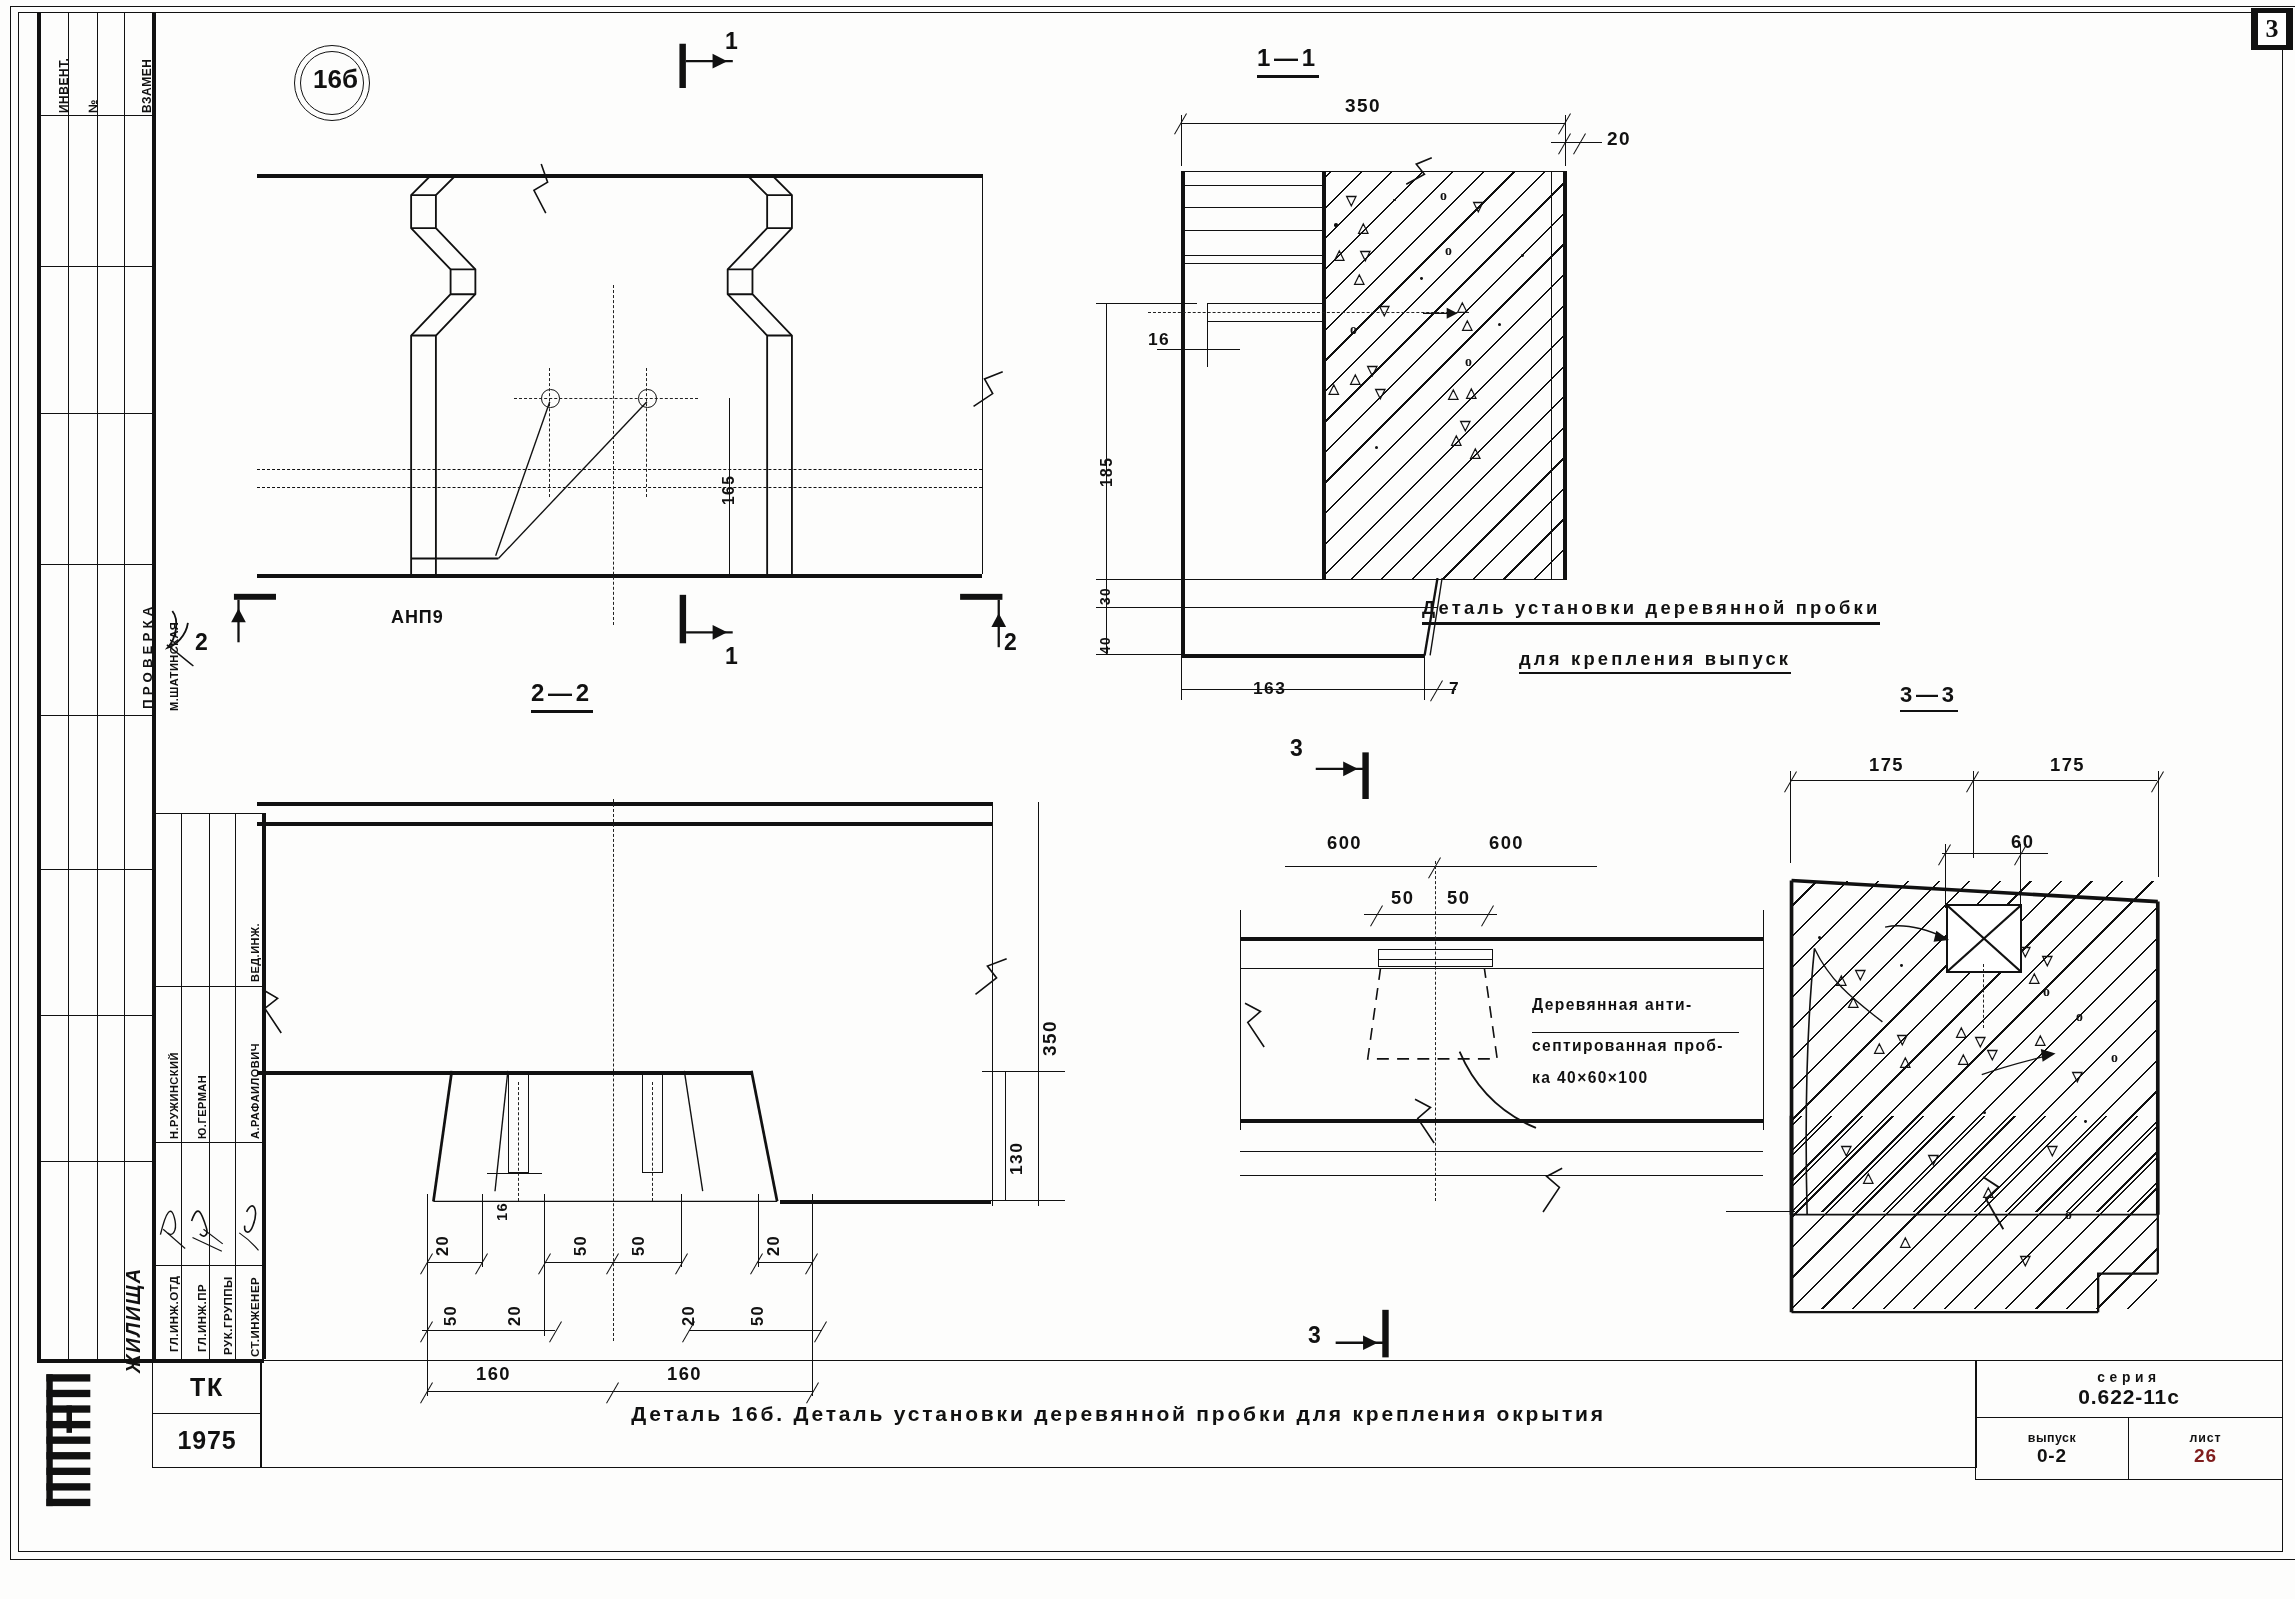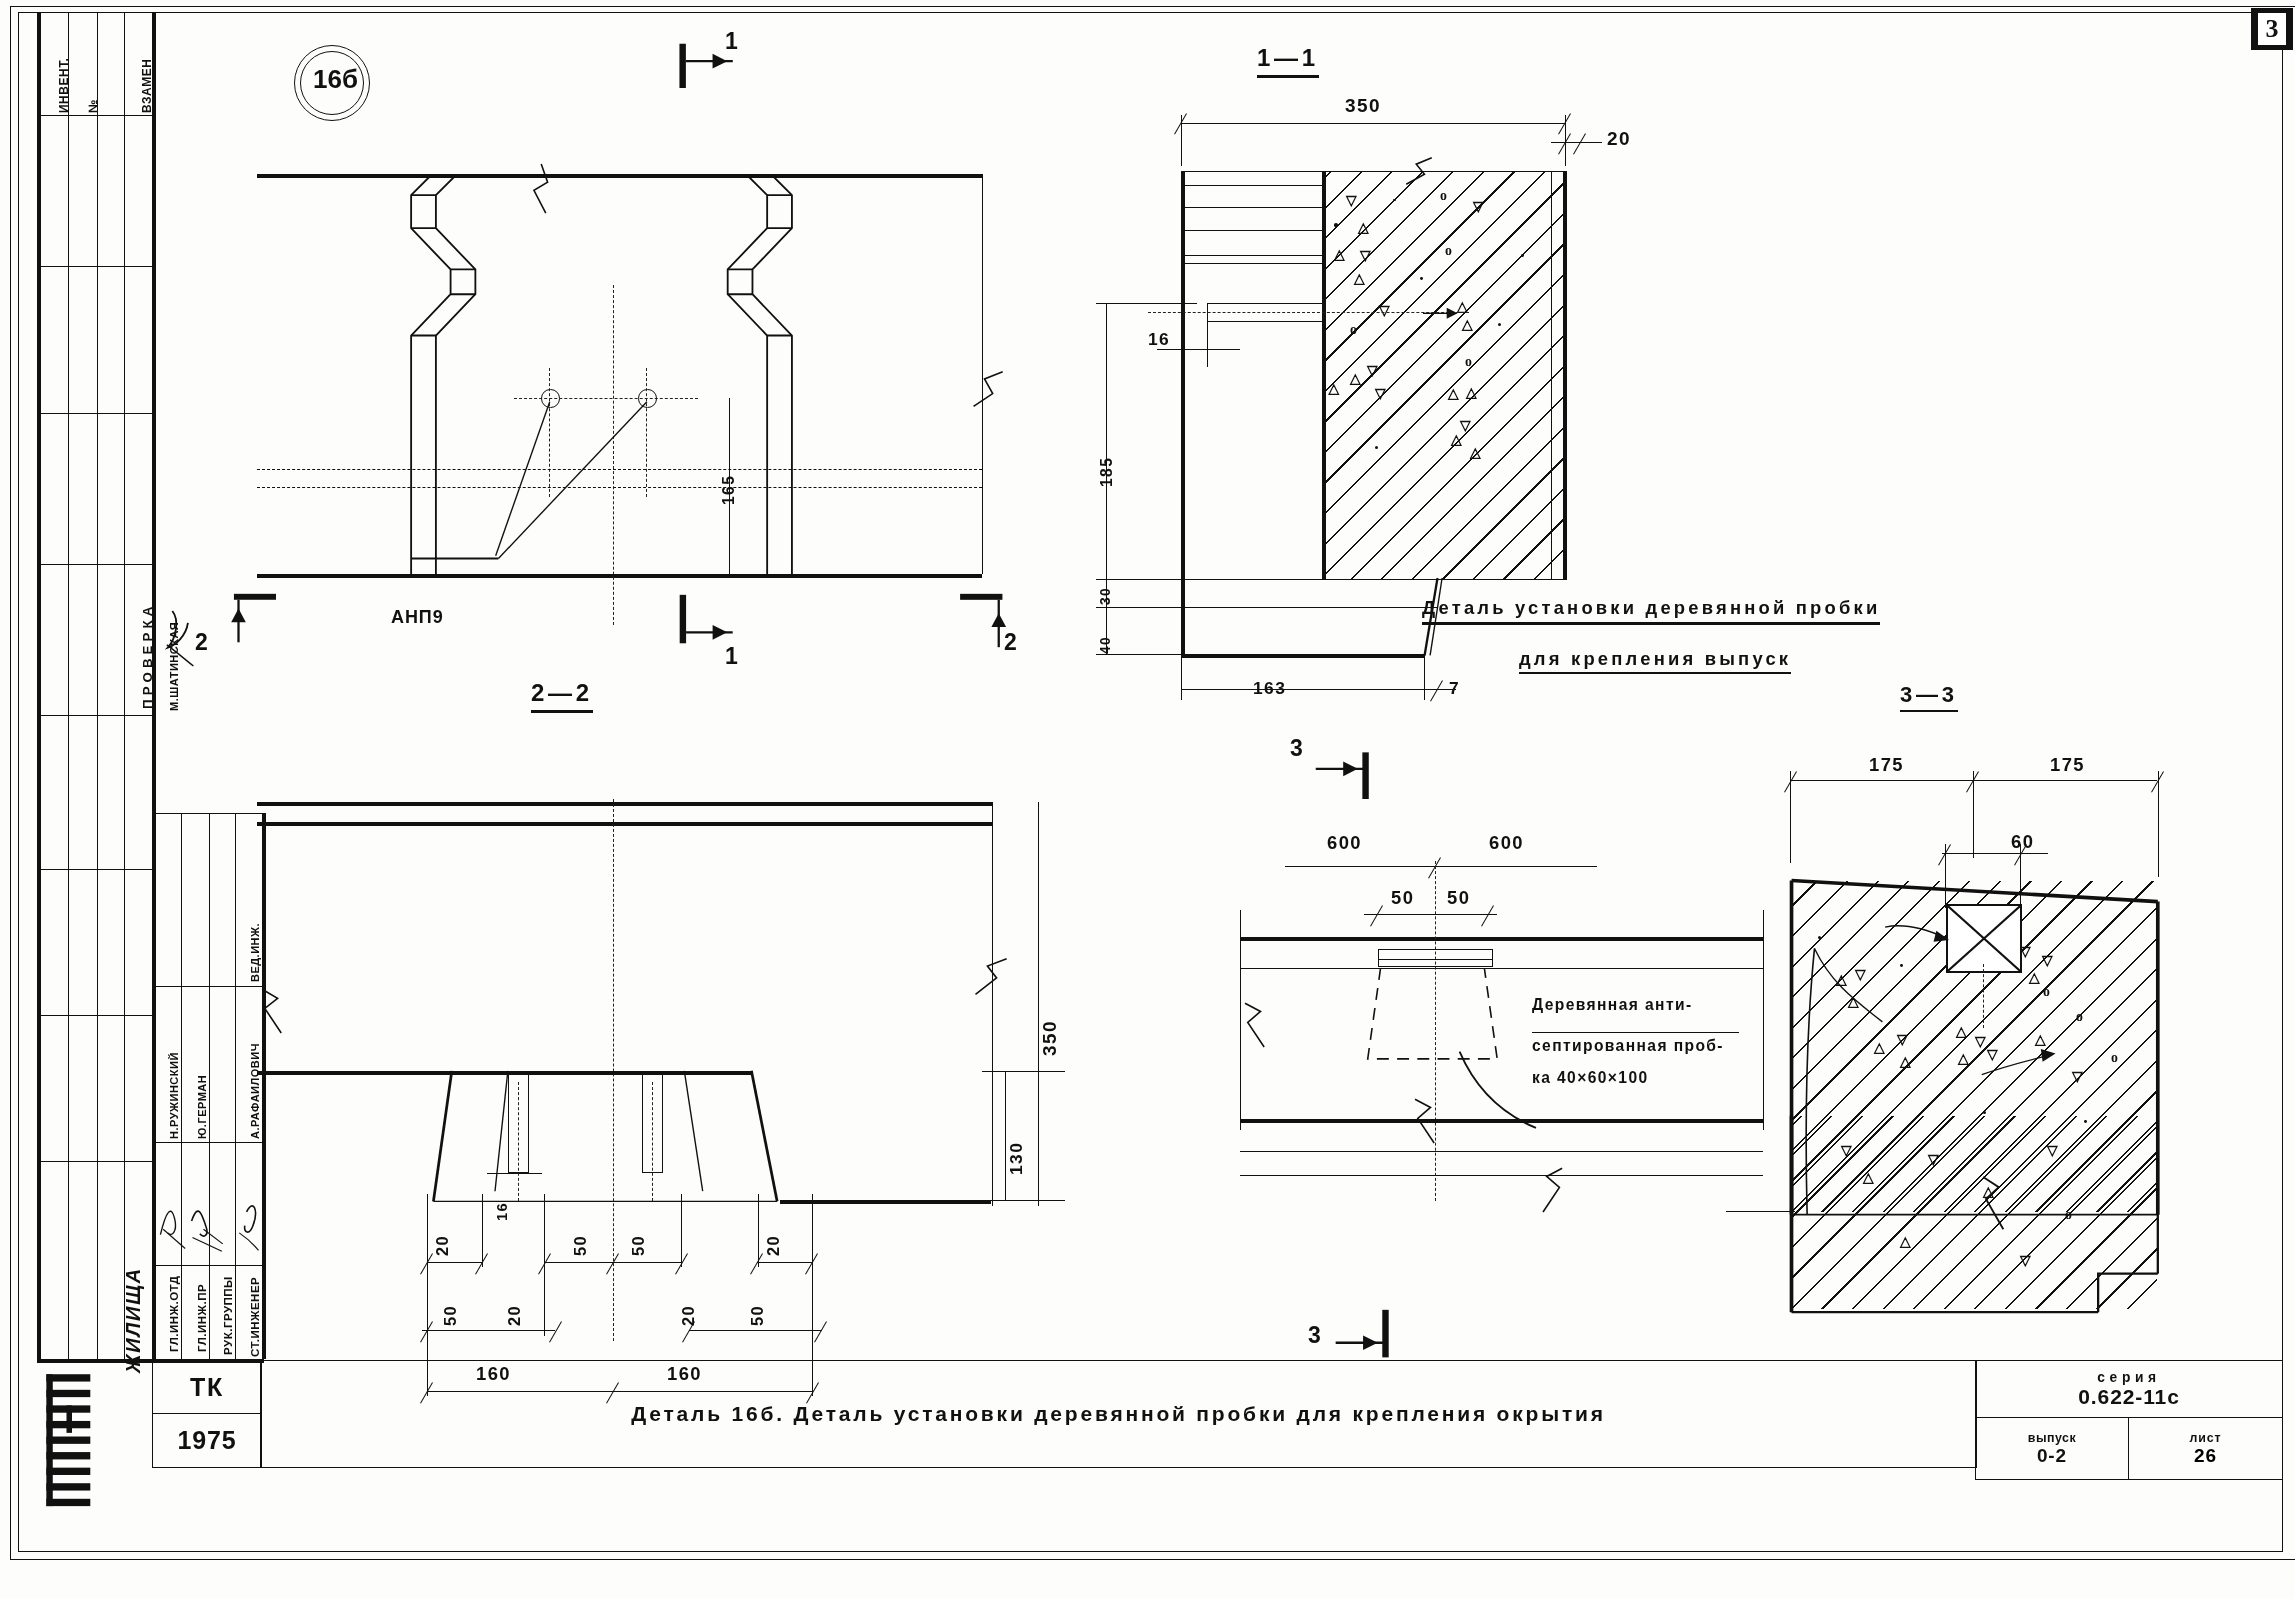--- a/index.html
+++ b/index.html
@@ -583,18 +583,18 @@
       <div style="font-size:21px;font-weight:700;letter-spacing:0.9px;color:#111;">0.622-11с</div>
     </div>
     <div style="position:absolute;left:0;top:57px;width:50%;bottom:0;border-right:1.8px solid #111;box-sizing:border-box;
                 display:flex;flex-direction:column;align-items:center;justify-content:center;">
       <div style="font-size:12.4px;font-weight:700;letter-spacing:0.5px;color:#111;">выпуск</div>
       <div style="font-size:19px;font-weight:700;letter-spacing:0.9px;color:#111;">0-2</div>
     </div>
     <div style="position:absolute;left:50%;top:57px;right:0;bottom:0;box-sizing:border-box;
                 display:flex;flex-direction:column;align-items:center;justify-content:center;">
       <div style="font-size:12.4px;font-weight:700;letter-spacing:0.9px;color:#111;">лист</div>
-      <div style="font-size:19px;font-weight:700;letter-spacing:0.9px;color:#000000;">26</div>
+      <div style="font-size:19px;font-weight:700;letter-spacing:0.9px;color:#7f1d1d;">26</div>
     </div>
   </div>
 
 </div>
 
 
 </body></html>

